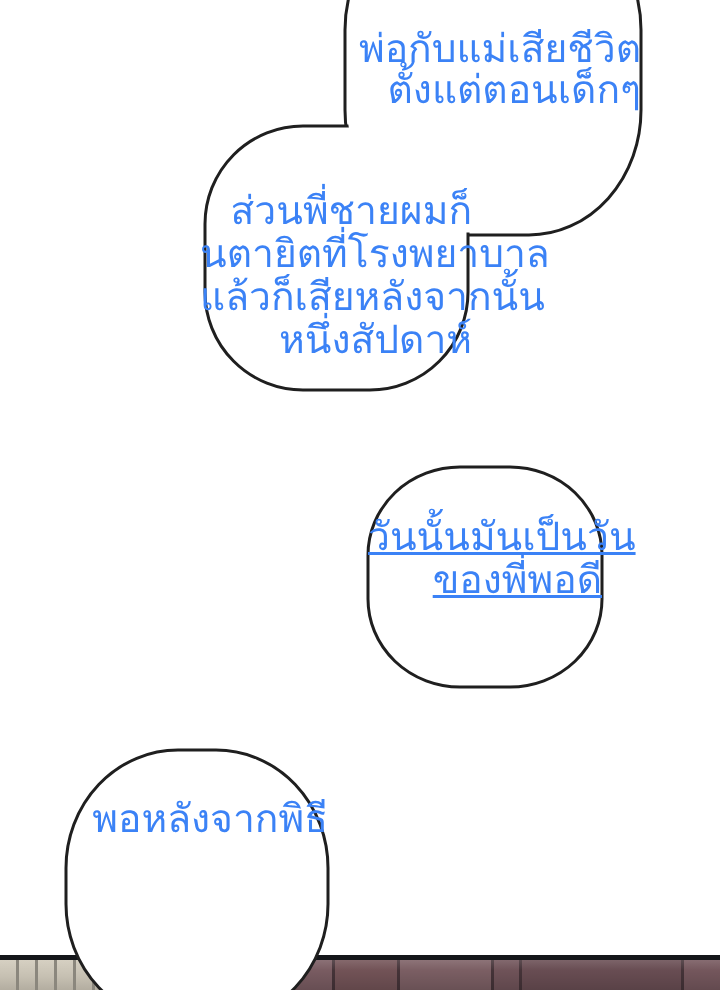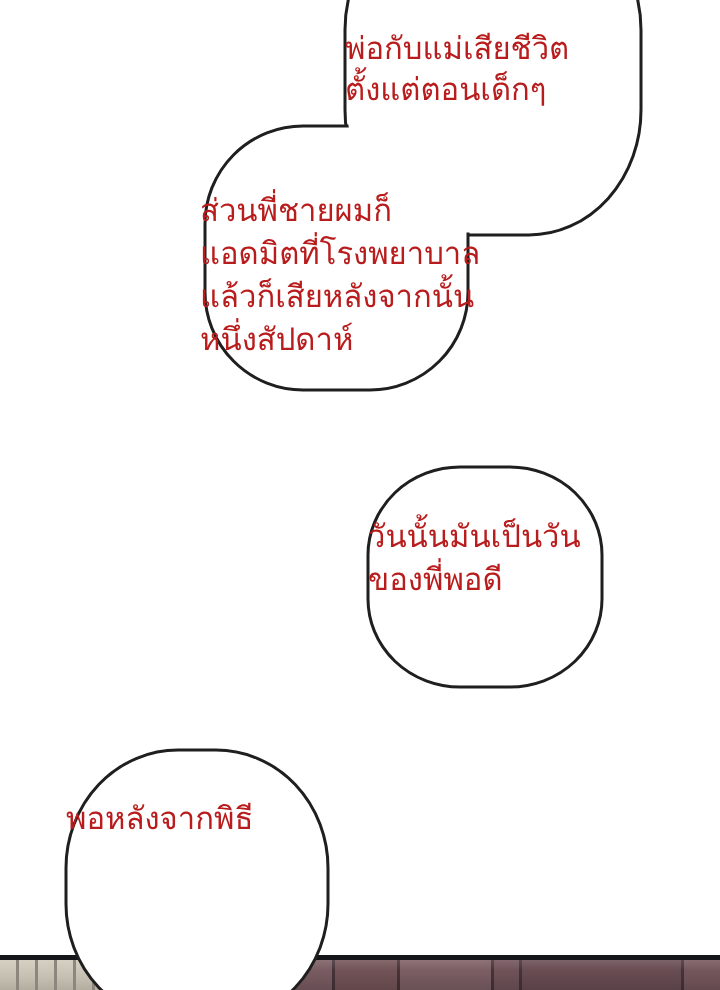--- a/index.html
+++ b/index.html
@@ -69,31 +69,31 @@
   
   #bubbles-svg {
     position: absolute;
     left: 0; top: 0;
     width: 720px;
     height: 990px;
   }
   
   .bubble-text {
     position: absolute;
-    text-align: left;
-    color: #b91c1c;
-    font-size: 31px;
+    text-align: right;
+    color: #3b82f6;
+    font-size: 39px;
     font-weight: 500;
     white-space: nowrap;
     z-index: 3;
   }
   .bubble-text .line { display: block; }
   #text-top-right  { left: 345px; width: 296px; top: 28px;  line-height: 41px; }
   #text-mid-left   { left: 200px; width: 272px; top: 178px; line-height: 43px; margin-top: 11px; }
-  #text-center     { left: 368px; width: 234px; top: 515px; line-height: 43px; }
+  #text-center     { left: 368px; width: 234px; top: 515px; line-height: 43px; text-decoration: underline; }
   #text-bottom-left{ left: 66px;  width: 262px; top: 797px; line-height: 43px; }
 </style>
 </head>
 <body>
 
 <div id="panel">
 
   <div id="floor">
     <div class="floor-line"></div>
     <div class="planks planks-left"></div>
@@ -130,21 +130,21 @@
     <rect x="66" y="750" width="262" height="272" rx="112" ry="118" fill="#ffffff" stroke="#1f1f1f" stroke-width="3"></rect>
   </svg>
 
   <div id="text-top-right" class="bubble-text">
     <span class="line">พ่อกับแม่เสียชีวิต</span>
     <span class="line">ตั้งแต่ตอนเด็กๆ</span>
   </div>
 
   <div id="text-mid-left" class="bubble-text">
     <span class="line">ส่วนพี่ชายผมก็</span>
-    <span class="line">แอดมิตที่โรงพยาบาล</span>
+    <span class="line">นตายิตที่โรงพยาบาล</span>
     <span class="line">แล้วก็เสียหลังจากนั้น</span>
     <span class="line">หนึ่งสัปดาห์</span>
   </div>
 
   <div id="text-center" class="bubble-text">
     <span class="line">วันนั้นมันเป็นวัน</span>
     <span class="line">ของพี่พอดี</span>
   </div>
 
   <div id="text-bottom-left" class="bubble-text">

